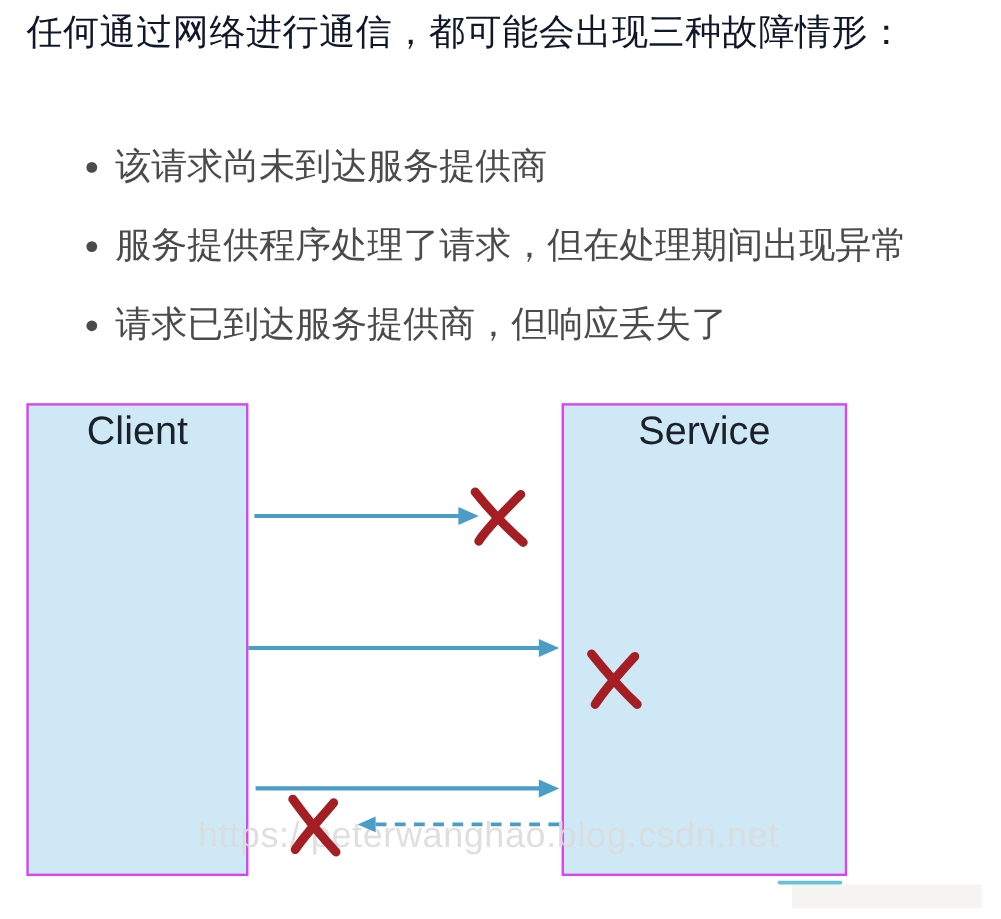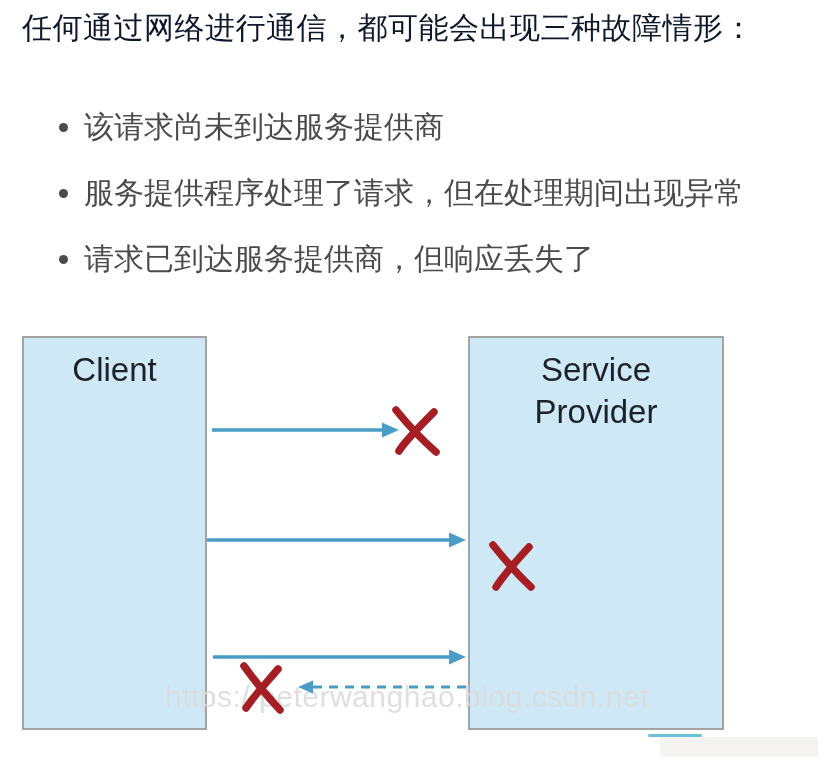--- a/index.html
+++ b/index.html
@@ -15,50 +15,49 @@
     left: 22px; top: 8px;
     font-size: 30px;
     line-height: 40px;
     color: #0f172a;
     letter-spacing: 0.5px;
     white-space: nowrap;
   }
   ul.failure-list {
     position: absolute;
     left: 84px; top: 110px;
-    margin: 0; padding: 0;
+    margin: 12px; padding: 0;
   }
   ul.failure-list li {
     list-style: disc outside;
     font-size: 30px;
     line-height: 34px;
     color: #4b4b4b;
     margin-bottom: 32px;
     white-space: nowrap;
   }
   .diagram {
     position: absolute;
     left: 0; top: 336px;
     width: 834px; height: 430px;
   }
   .box {
     position: absolute;
     top: 0; height: 394px;
     background: #cfe8f6;
-    border: 2px solid #a3a3a3;
+    border: 2px solid #d946ef;
     box-sizing: border-box;
     z-index: 1;
     text-align: center;
     color: #1b2129;
     font-size: 33px;
     line-height: 42px;
-    padding-top: 11px;
   }
   .box.client   { left: 22px;  width: 185px; }
-  .box.provider { left: 468px; width: 256px; }
+  .box.provider { left: 468px; width: 238px; }
   .box span { display: block; }
   .watermark {
     position: absolute;
     left: 165px; top: 344px;
     font-size: 30px;
     color: #dcdcdc;
     opacity: 0.9;
     letter-spacing: 0.5px;
     white-space: nowrap;
     z-index: 2;
@@ -100,21 +99,20 @@
 <div class="diagram">
 
   <div class="corner-rect"></div>
 
   <div class="box client">
     <span>Client</span>
   </div>
 
   <div class="box provider">
     <span>Service</span>
-    <span>Provider</span>
   </div>
 
   <div class="watermark">https://peterwanghao.blog.csdn.net</div>
 
   <div class="teal-mark"></div>
 
   <svg class="overlay" viewBox="0 0 834 430">
 
     <g>
       <line x1="212" y1="94" x2="384" y2="94" stroke="#4a9dc7" stroke-width="3.5"></line>

